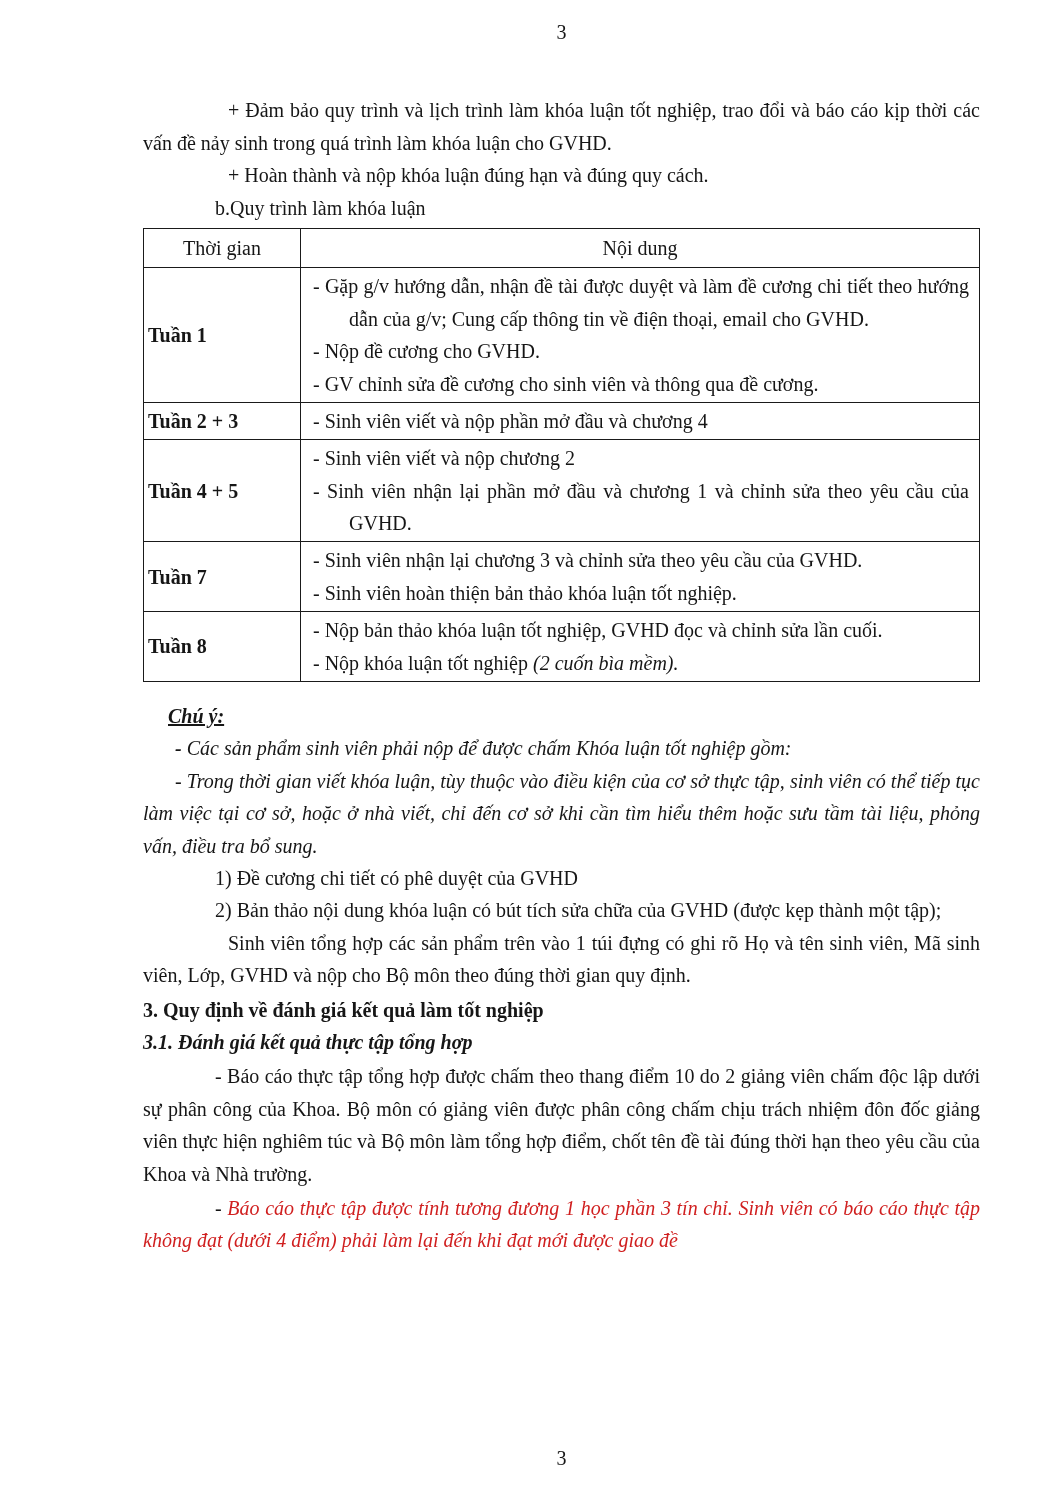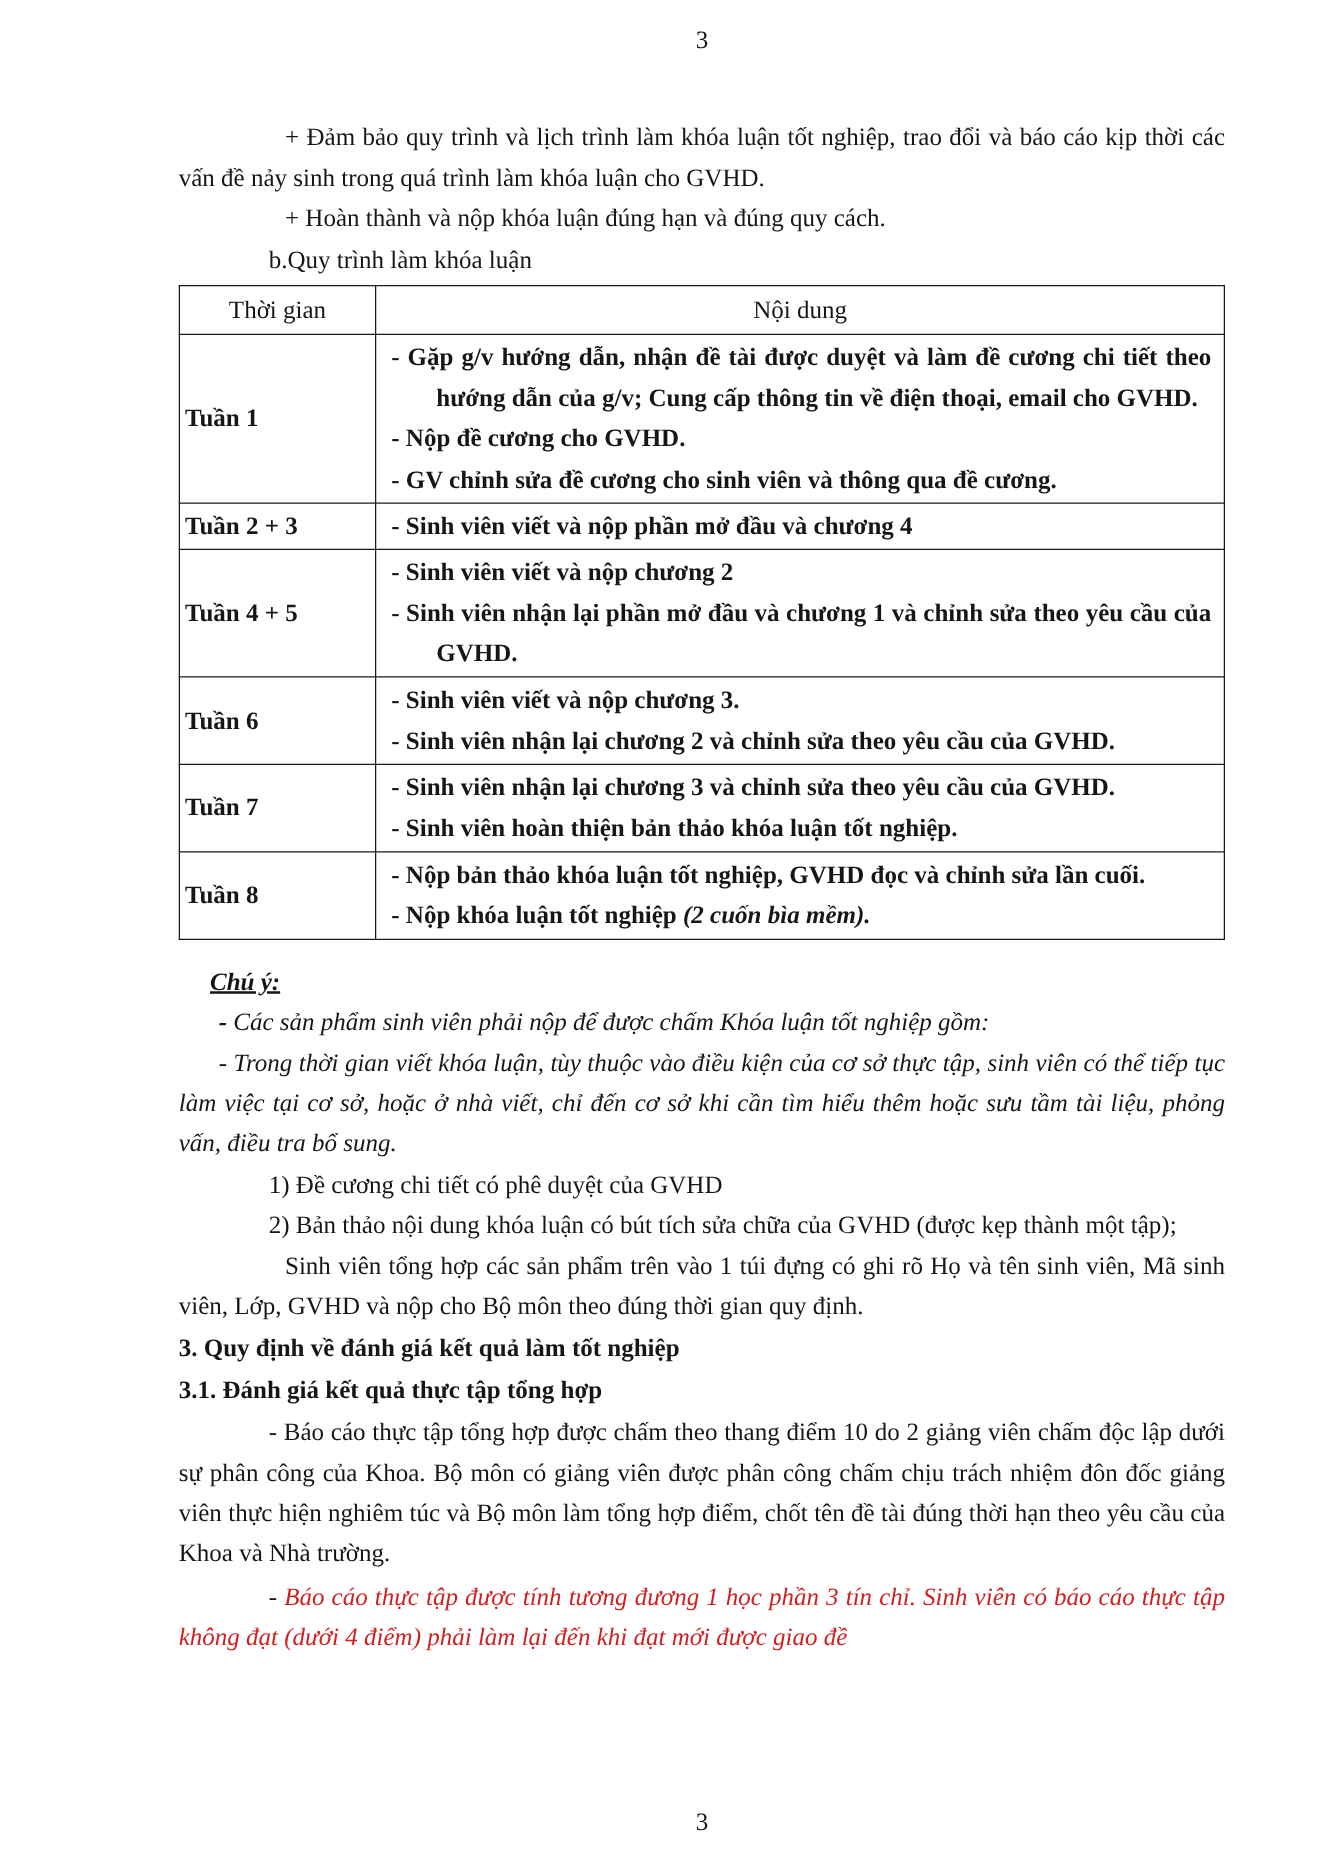--- a/index.html
+++ b/index.html
@@ -58,21 +58,20 @@
     padding: 3px 4px;
   }
   .col-time { width: 157px; }
   td.time-cell {
     font-weight: bold;
     padding: 2px 4px;
   }
   td.content-cell {
     padding: 2px 10px 2px 12px;
     vertical-align: middle;
-    font-weight: bold;
   }
   td.content-cell .hang {
     text-align: justify;
     padding-left: 36px;
     text-indent: -36px;
   }
 
   .notes-heading {
     font-weight: bold;
     font-style: italic;
@@ -91,20 +90,21 @@
     padding-left: 105px;
     text-indent: -33px;
   }
 
   .heading-3 {
     font-weight: bold;
     margin-top: 2px;
   }
   .heading-31 {
     font-weight: bold;
+    font-style: italic;
     margin-bottom: 2px;
   }
   .red-para {
     text-align: justify;
     text-indent: 72px;
     margin-top: 2px;
   }
 </style>
 </head>
 <body>
@@ -144,27 +144,20 @@
           </td>
         </tr>
         <tr>
           <td class="time-cell">Tuần 4 + 5</td>
           <td class="content-cell">
             <div class="hang"><span class="">- Sinh viên viết và nộp chương 2</span></div>
             <div class="hang"><span class="">- Sinh viên nhận lại phần mở đầu và chương 1 và chỉnh sửa theo yêu cầu của GVHD.</span></div>
           </td>
         </tr>
         <tr>
-          <td class="time-cell">Tuần 6</td>
-          <td class="content-cell">
-            <div class="hang"><span class="">- Sinh viên viết và nộp chương 3.</span></div>
-            <div class="hang"><span class="">- Sinh viên nhận lại chương 2 và chỉnh sửa theo yêu cầu của GVHD.</span></div>
-          </td>
-        </tr>
-        <tr>
           <td class="time-cell">Tuần 7</td>
           <td class="content-cell">
             <div class="hang"><span class="">- Sinh viên nhận lại chương 3 và chỉnh sửa theo yêu cầu của GVHD.</span></div>
             <div class="hang"><span class="">- Sinh viên hoàn thiện bản thảo khóa luận tốt nghiệp.</span></div>
           </td>
         </tr>
         <tr>
           <td class="time-cell">Tuần 8</td>
           <td class="content-cell">
             <div class="hang"><span class="">- Nộp bản thảo khóa luận tốt nghiệp, GVHD đọc và chỉnh sửa lần cuối.</span></div>

